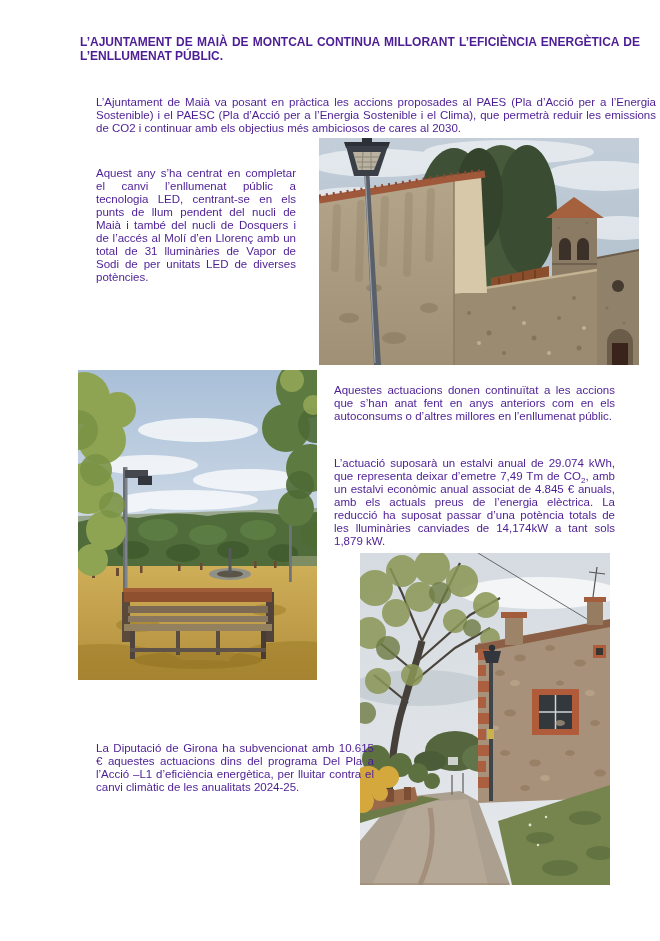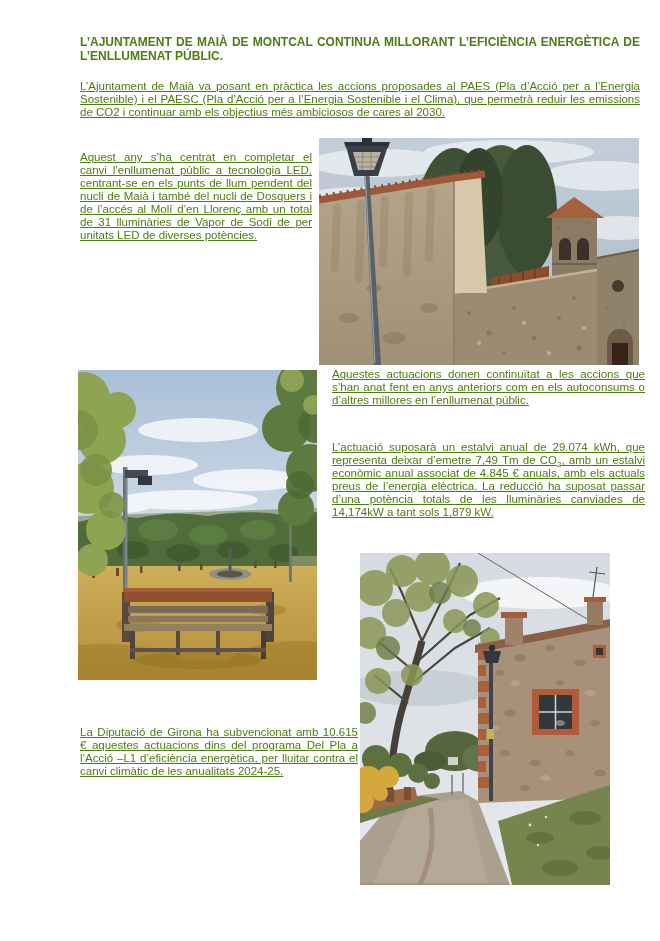--- a/index.html
+++ b/index.html
@@ -1,30 +1,30 @@
 <!DOCTYPE html>
 <html><head>
 <meta charset="utf-8">
 <style>
   html,body { margin:0; padding:0; background:#e8e8e8; }
   .page {
     position:relative; width:660px; height:941px; margin:0 auto;
     background:#ffffff; overflow:hidden;
     font-family:"Liberation Sans","DejaVu Sans",sans-serif;
-    color:#4d7c0f;
+    color:#4c1d95;
   }
-  .page p { margin:0; text-align:justify; font-size:11.5px; line-height:13px;text-decoration:underline; }
+  .page p { margin:16px; text-align:justify; font-size:11.5px; line-height:13px; }
   .title {
     position:absolute; left:80px; top:36px; width:560px;
     font-weight:bold; font-size:12px; line-height:13.5px; text-align:justify;
   }
   .intro  { position:absolute; left:80px; top:80px;  width:560px; }
   .leftcol{ position:absolute; left:80px; top:151px; width:232px; }
   .leftcol p + p { margin-top:13px; }
-  .rightcol{ position:absolute; left:332px; top:368px; width:313px; }
+  .rightcol{ position:absolute; left:318px; top:368px; width:313px; }
   .rightcol p + p { margin-top:34px; }
   .bottom1{ position:absolute; left:80px; top:682px; width:278px; }
   .bottom2{ position:absolute; left:80px; top:726px; width:278px; }
   .photo  { position:absolute; overflow:hidden; margin:0; padding:0; }
   #photo-church { left:319px; top:138px; width:320px; height:227px; }
   #photo-park   { left:78px;  top:370px; width:239px; height:310px; }
   #photo-road   { left:360px; top:553px; width:250px; height:332px; }
   .photo svg { display:block; width:100%; height:100%; }
   sub { font-size:8px; line-height:0; }
 </style>

